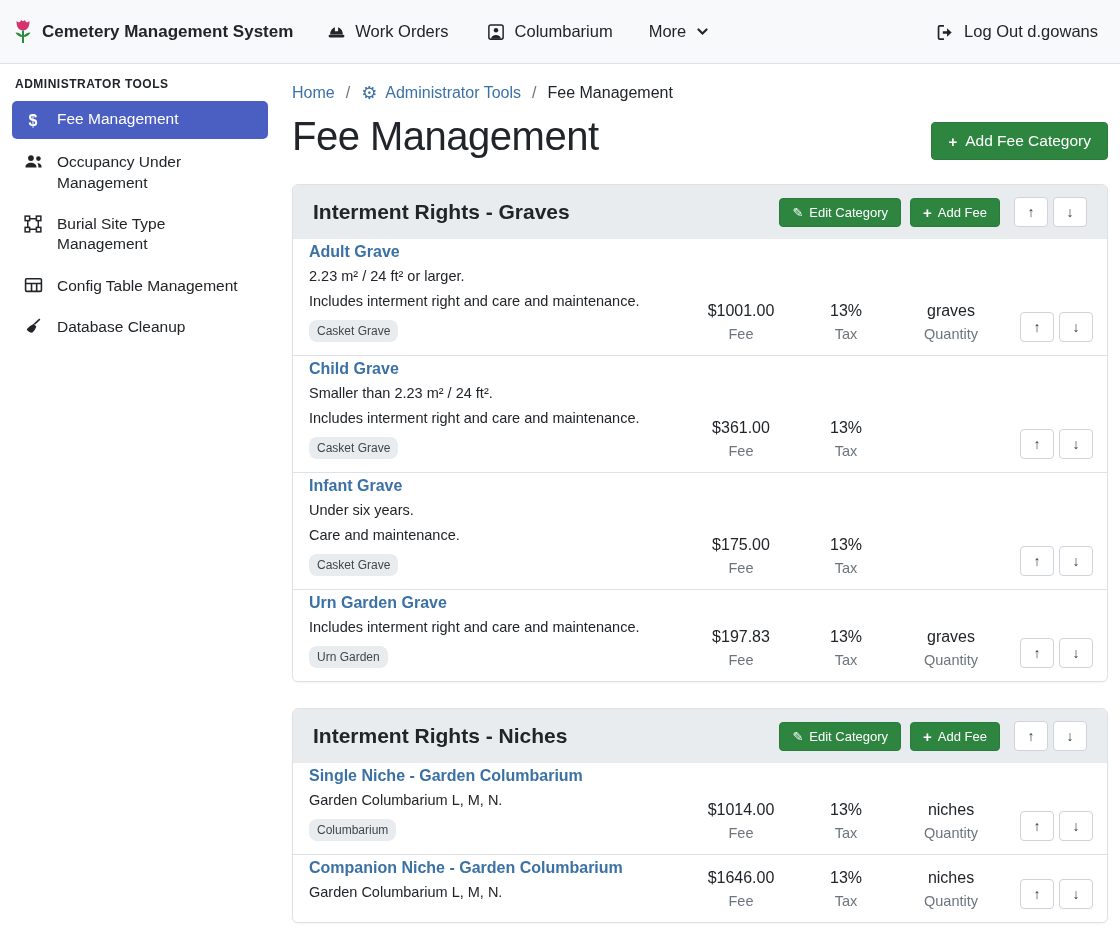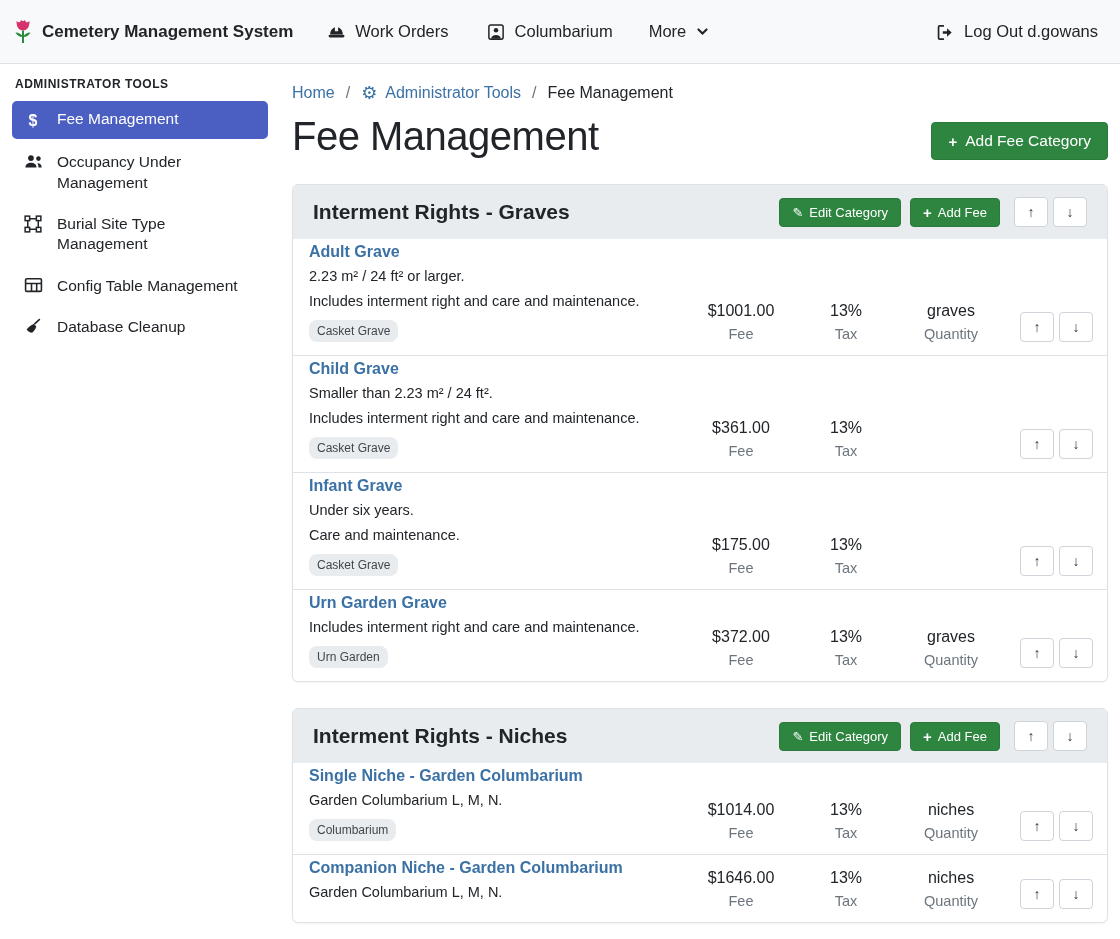--- a/index.html
+++ b/index.html
@@ -335,21 +335,21 @@
         </div>
       </div>
 
       <div class="fee-row">
         <div class="fee-info">
           <a class="fee-name" href="#">Urn Garden Grave</a>
           <div class="fee-desc">Includes interment right and care and maintenance.</div>
           <span class="badge">Urn Garden</span>
         </div>
         <div class="fee-col col-fee">
-          <div class="col-value">$372.00</div>
+          <div class="col-value">$197.83</div>
           <div class="col-label">Fee</div>
         </div>
         <div class="fee-col col-tax">
           <div class="col-value">13%</div>
           <div class="col-label">Tax</div>
         </div>
         <div class="fee-col col-qty">
           <div class="col-value">graves</div>
           <div class="col-label">Quantity</div>
         </div>

